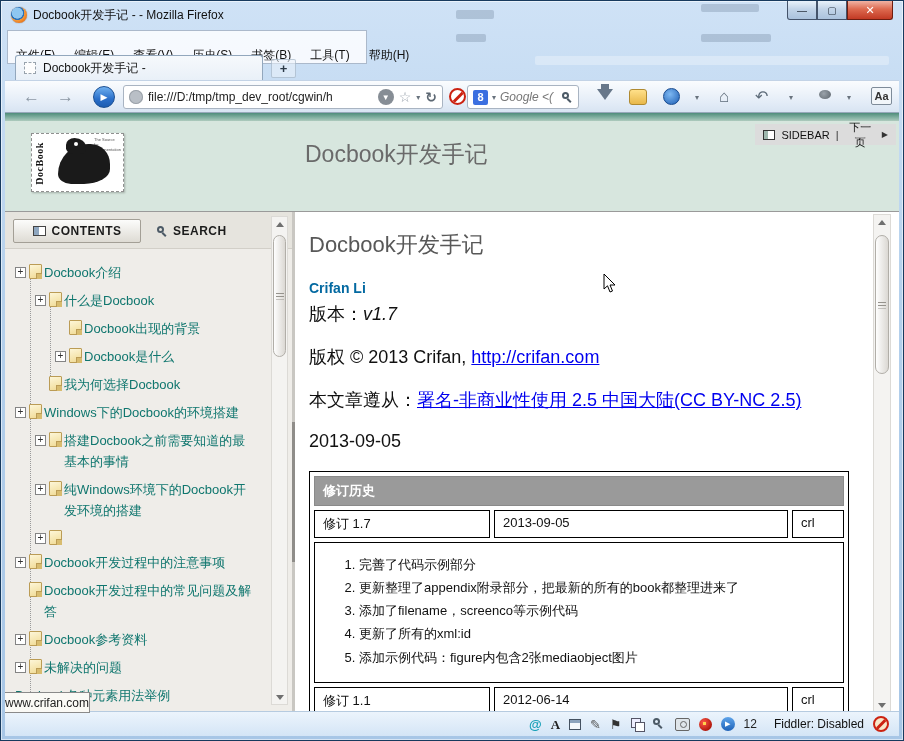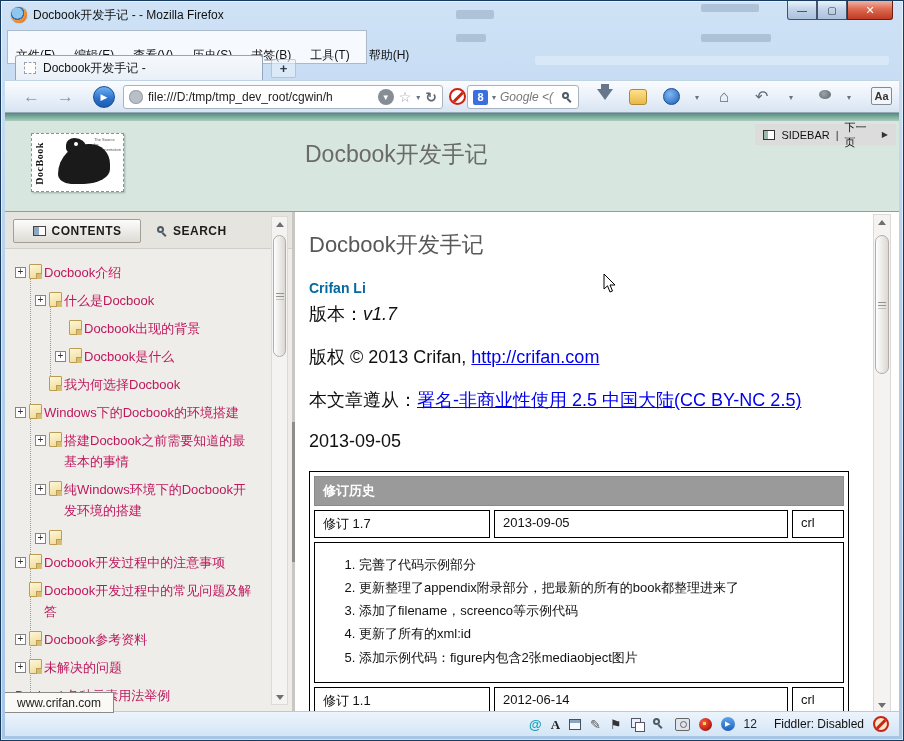--- a/index.html
+++ b/index.html
@@ -77,21 +77,21 @@
   .header-stripe{position:absolute;left:0;top:0;right:0;height:8px;background:linear-gradient(180deg,#4f8d7b,#86b3a4 60%,#aecabd);}
   .logo{position:absolute;left:26px;top:20px;width:93px;height:59px;background:#fff;border:1px dashed #8f8f8f;box-sizing:border-box;box-shadow:1px 1px 2px rgba(0,0,0,.25);}
   .logo-word{position:absolute;left:-14px;top:24px;transform:rotate(-90deg);font-family:"Liberation Serif","DejaVu Serif",serif;
     font-size:10px;font-weight:bold;color:#111;letter-spacing:.5px;}
   .logo-tagline{position:absolute;right:3px;top:3px;font-size:4px;color:#555;width:26px;line-height:5px;text-align:left;}
   .duck{position:absolute;left:26px;top:10px;width:52px;height:40px;background:#1a1a1a;border-radius:70% 45% 60% 30% / 90% 60% 45% 30%;}
   .duck::before{content:"";position:absolute;left:8px;top:-6px;width:20px;height:16px;background:#1a1a1a;border-radius:60% 80% 40% 50%;}
   .duck::after{content:"";position:absolute;left:16px;top:-2px;width:4px;height:4px;background:#fff;border-radius:50%;}
   .site-title{position:absolute;left:300px;top:26px;font-size:23px;color:#6a6a6a;}
   .utilbar{position:absolute;right:3px;top:11px;height:21px;width:141px;background:#dcdcdc;display:flex;align-items:center;
-    padding:0 8px;box-sizing:border-box;gap:6px;font-size:11px;color:#111;}
+    padding:0 8px;box-sizing:border-box;gap:6px;font-size:11px;color:#111;text-align:center;}
   .sb-toggle-icon{width:13px;height:10px;border:1px solid #333;box-sizing:border-box;background:linear-gradient(90deg,#9fb8ae 0 4px,#fff 4px);}
   .utilbar .sep{color:#333;}
   .next-arrow{font-size:8px;color:#333;}
   .hdr-divider{position:absolute;left:0;top:98px;right:0;height:1px;background:#9a9a9a;}
   
   .sidebar{position:absolute;left:0;top:99px;width:287px;bottom:0;background:#efede9;overflow:hidden;}
   .sb-tabs{position:absolute;left:0;top:0;right:0;height:36px;background:#e6e4de;border-bottom:1px solid #d2cfc8;}
   .sb-tab-contents{position:absolute;left:8px;top:7px;width:128px;height:24px;border:1px solid #a39f96;border-radius:2px;
     background:linear-gradient(180deg,#fcfcfb,#dedbd4);box-sizing:border-box;display:flex;align-items:center;justify-content:center;gap:6px;
     font-size:12px;font-weight:bold;color:#1c1c1c;letter-spacing:.5px;}
@@ -101,21 +101,21 @@
   .tree{position:absolute;left:10px;top:50px;width:240px;bottom:0;overflow:hidden;}
   .tree-item{display:flex;align-items:flex-start;margin-bottom:7px;line-height:21px;}
   .tree-item.lvl1{padding-left:20px;}
   .tree-item.lvl2{padding-left:40px;}
   .expander{flex:none;width:11px;height:11px;border:1px solid #848484;background:#fff;box-sizing:border-box;margin:5px 3px 0 0;
     font-size:10px;line-height:8px;text-align:center;color:#333;}
   .expander.hidden-exp{visibility:hidden;}
   .note-icon{flex:none;width:13px;height:15px;margin:2px 2px 0 0;background:linear-gradient(160deg,#fdf6d8,#f0da93);
     border:1px solid #bb9c55;box-sizing:border-box;position:relative;border-radius:1px;}
   .note-icon::before{content:"";position:absolute;right:-1px;bottom:-1px;width:5px;height:5px;background:#d8bc6f;border-left:1px solid #bb9c55;border-top:1px solid #bb9c55;}
-  .tree-label{font-size:13px;color:#be185d;}
+  .tree-label{font-size:13px;color:#0f766e;}
   .tree-rail{position:absolute;border-left:1px dotted #9a9a9a;width:0;}
   .sb-scroll{position:absolute;right:4px;top:4px;width:17px;bottom:6px;background:#f4f3f1;border:1px solid #dcdad6;box-sizing:border-box;}
   .scroll-up,.scroll-down{position:absolute;left:0;right:0;height:14px;display:flex;align-items:center;justify-content:center;}
   .scroll-up{top:0;} .scroll-down{bottom:0;}
   .tri-up{width:0;height:0;border-left:4px solid transparent;border-right:4px solid transparent;border-bottom:5px solid #6f6f6f;}
   .tri-down{width:0;height:0;border-left:4px solid transparent;border-right:4px solid transparent;border-top:5px solid #6f6f6f;}
   .scroll-thumb{position:absolute;left:1px;right:1px;border:1px solid #b1aea8;border-radius:7px;
     background:linear-gradient(90deg,#fefefe,#dbd8d3);}
   .thumb-grip{position:absolute;left:50%;top:50%;width:8px;height:7px;transform:translate(-50%,-50%);
     background:repeating-linear-gradient(180deg,#96938d 0 1px,transparent 1px 3px);}
@@ -133,21 +133,21 @@
   table.rev th{background:#9a9a9a;color:#fff;font-size:13px;font-weight:bold;text-align:left;padding:5px 8px;border:1px solid #8a8a8a;}
   table.rev td{border:1px solid #000;font-size:13px;color:#111;padding:4px 8px;vertical-align:top;}
   td.c-rev{width:172px;} td.c-date{width:300px;} td.c-auth{width:36px;}
   table.rev ol{margin:8px 0 10px;padding-left:36px;}
   table.rev li{margin:3px 0;line-height:1.55;}
   .content-scroll{position:absolute;left:868px;top:101px;width:18px;height:499px;background:#f4f3f1;border:1px solid #dcdad6;box-sizing:border-box;}
   
   .cursor{position:absolute;left:602px;top:272px;z-index:60;}
   
   .status-tooltip{position:absolute;left:4px;top:691px;height:21px;background:#faf9f5;border:1px solid #8a8a8a;border-left:none;
-    box-sizing:border-box;display:flex;align-items:center;padding:0 12px;font-size:12px;color:#222;z-index:50;}
+    box-sizing:border-box;display:flex;align-items:center;padding:0 0;font-size:12px;color:#222;z-index:50;}
   .statusbar{position:absolute;left:4px;right:4px;bottom:4px;height:25px;
     background:linear-gradient(180deg,#ecf4fc,#d4e5f6);border-top:1px solid #b6cbe0;box-sizing:border-box;
     display:flex;align-items:center;justify-content:flex-end;gap:9px;padding:0 10px;}
   .st-icon{font-size:13px;line-height:15px;}
   .at-glyph{color:#17a0b8;font-weight:bold;}
   .font-glyph{color:#222;font-weight:bold;font-family:"Liberation Serif","DejaVu Serif",serif;}
   .win-glyph{width:12px;height:11px;border:1px solid #445160;box-sizing:border-box;background:linear-gradient(180deg,#8da4bd 0 3px,#f4f8fc 3px);}
   .brush-glyph{color:#555;transform:rotate(0deg);font-size:13px;}
   .flag-glyph{color:#333;font-size:13px;}
   .tabs-glyph{position:relative;width:13px;height:12px;}

